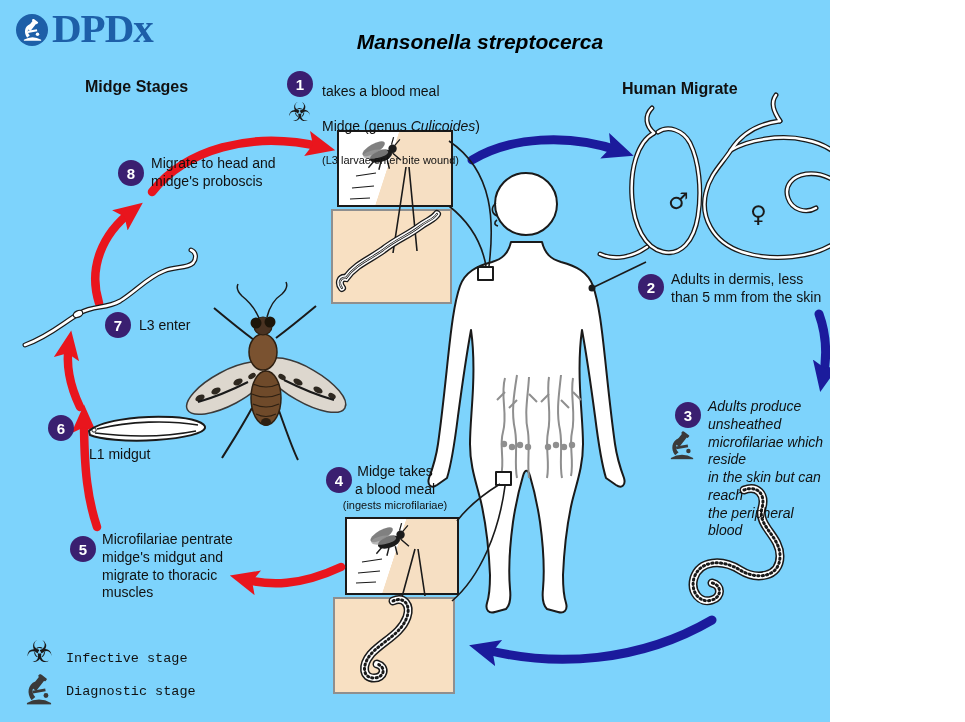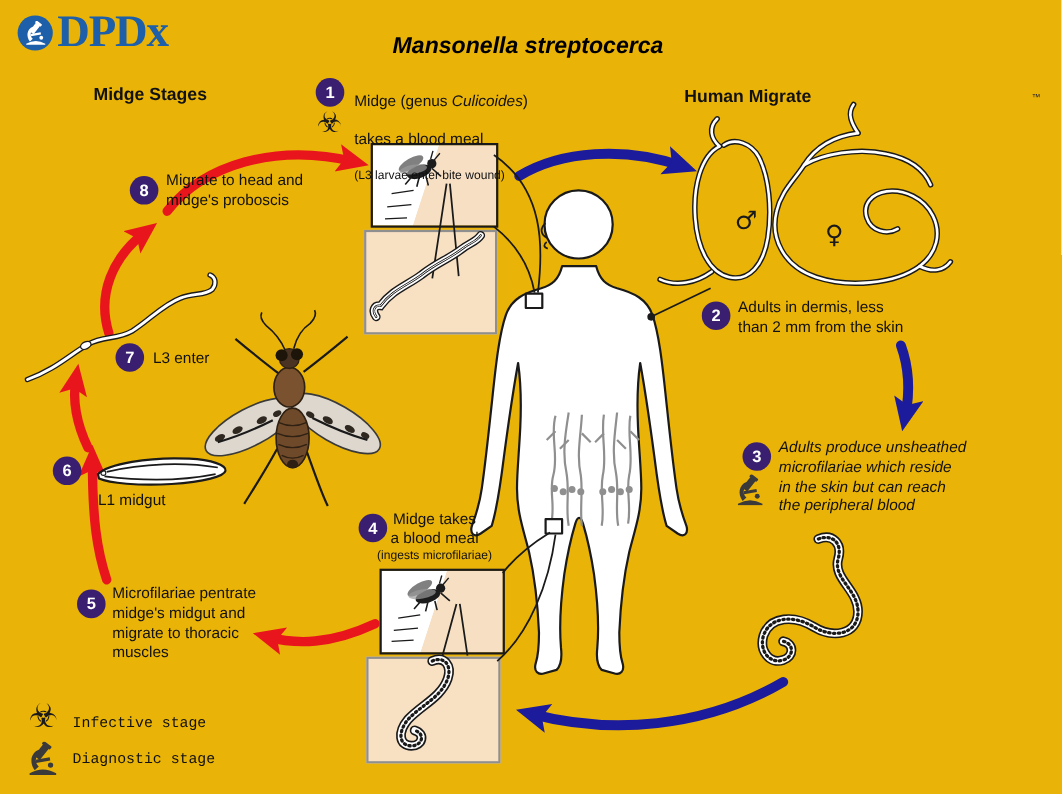--- a/index.html
+++ b/index.html
@@ -1,16 +1,16 @@
 <!DOCTYPE html>
 <html style="--stage-circle: #3A1F70; --red-arrow: #E9151D; --blue-arrow: #1B1B9C; --cdc-blue: #15317E; --dpdx-blue: #1D5FA8; --peach: #F8E0C2;"><head>
 <meta charset="utf-8">
 <style>
   html,body{margin:0;padding:0;background:#fff;}
-  .canvas{position:relative;width:965px;height:722px;background:#eab308;overflow:hidden;
+  .canvas{position:relative;width:830px;height:722px;background:#7dd3fc;overflow:hidden;
           font-family:"Liberation Sans",sans-serif;color:#111;}
   .abs{position:absolute;}
   
   .boxlayer{z-index:1;}
   .svglayer{z-index:2;pointer-events:none;}
   .textlayer{z-index:3;}
   
   .dpdx-circle{left:16px;top:14px;width:32px;height:32px;border-radius:50%;
                background:var(--dpdx-blue);display:flex;align-items:center;justify-content:center;z-index:3;}
   .dpdx-text{left:52px;top:4px;font-family:"Liberation Serif",serif;font-weight:bold;
@@ -263,28 +263,28 @@
   <div class="abs title">Mansonella streptocerca</div>
 
   <div class="abs cdc-tm">™</div>
 
   <div class="abs heading" style="left:85px;top:78px;">Midge Stages</div>
   <div class="abs heading" style="left:622px;top:80px;">Human Migrate</div>
 
   <div class="snum" style="left:287px;top:71px;">1</div>
   <div class="abs bio" style="left:288px;top:99px;font-size:26px;">☣</div>
   <div class="abs stxt textlayer" style="left:322px;top:65px;">
+    <div>takes a blood meal</div>
     <div><span>Midge (genus </span><i>Culicoides</i><span>)</span></div>
-    <div>takes a blood meal</div>
     <div class="ssub">(L3 larvae enter bite wound)</div>
   </div>
 
   <div class="snum" style="left:638px;top:274px;">2</div>
   <div class="abs stxt" style="left:671px;top:271px;">Adults in dermis, less
-than 2 mm from the skin</div>
+than 5 mm from the skin</div>
   <div class="abs sym" style="left:668px;top:190px;">♂</div>
   <div class="abs sym" style="left:750px;top:203px;">♀</div>
 
   <div class="snum" style="left:675px;top:402px;">3</div>
   <div class="abs textlayer" style="left:670px;top:431px;">
     <svg width="24" height="29" viewBox="0 0 28 33" style="color:#3a3a3a">
         <use href="#scopeSym"></use>
       </svg>
   </div>
   <div class="abs stxt" style="left:708px;top:398px;font-style:italic;">Adults produce unsheathed

